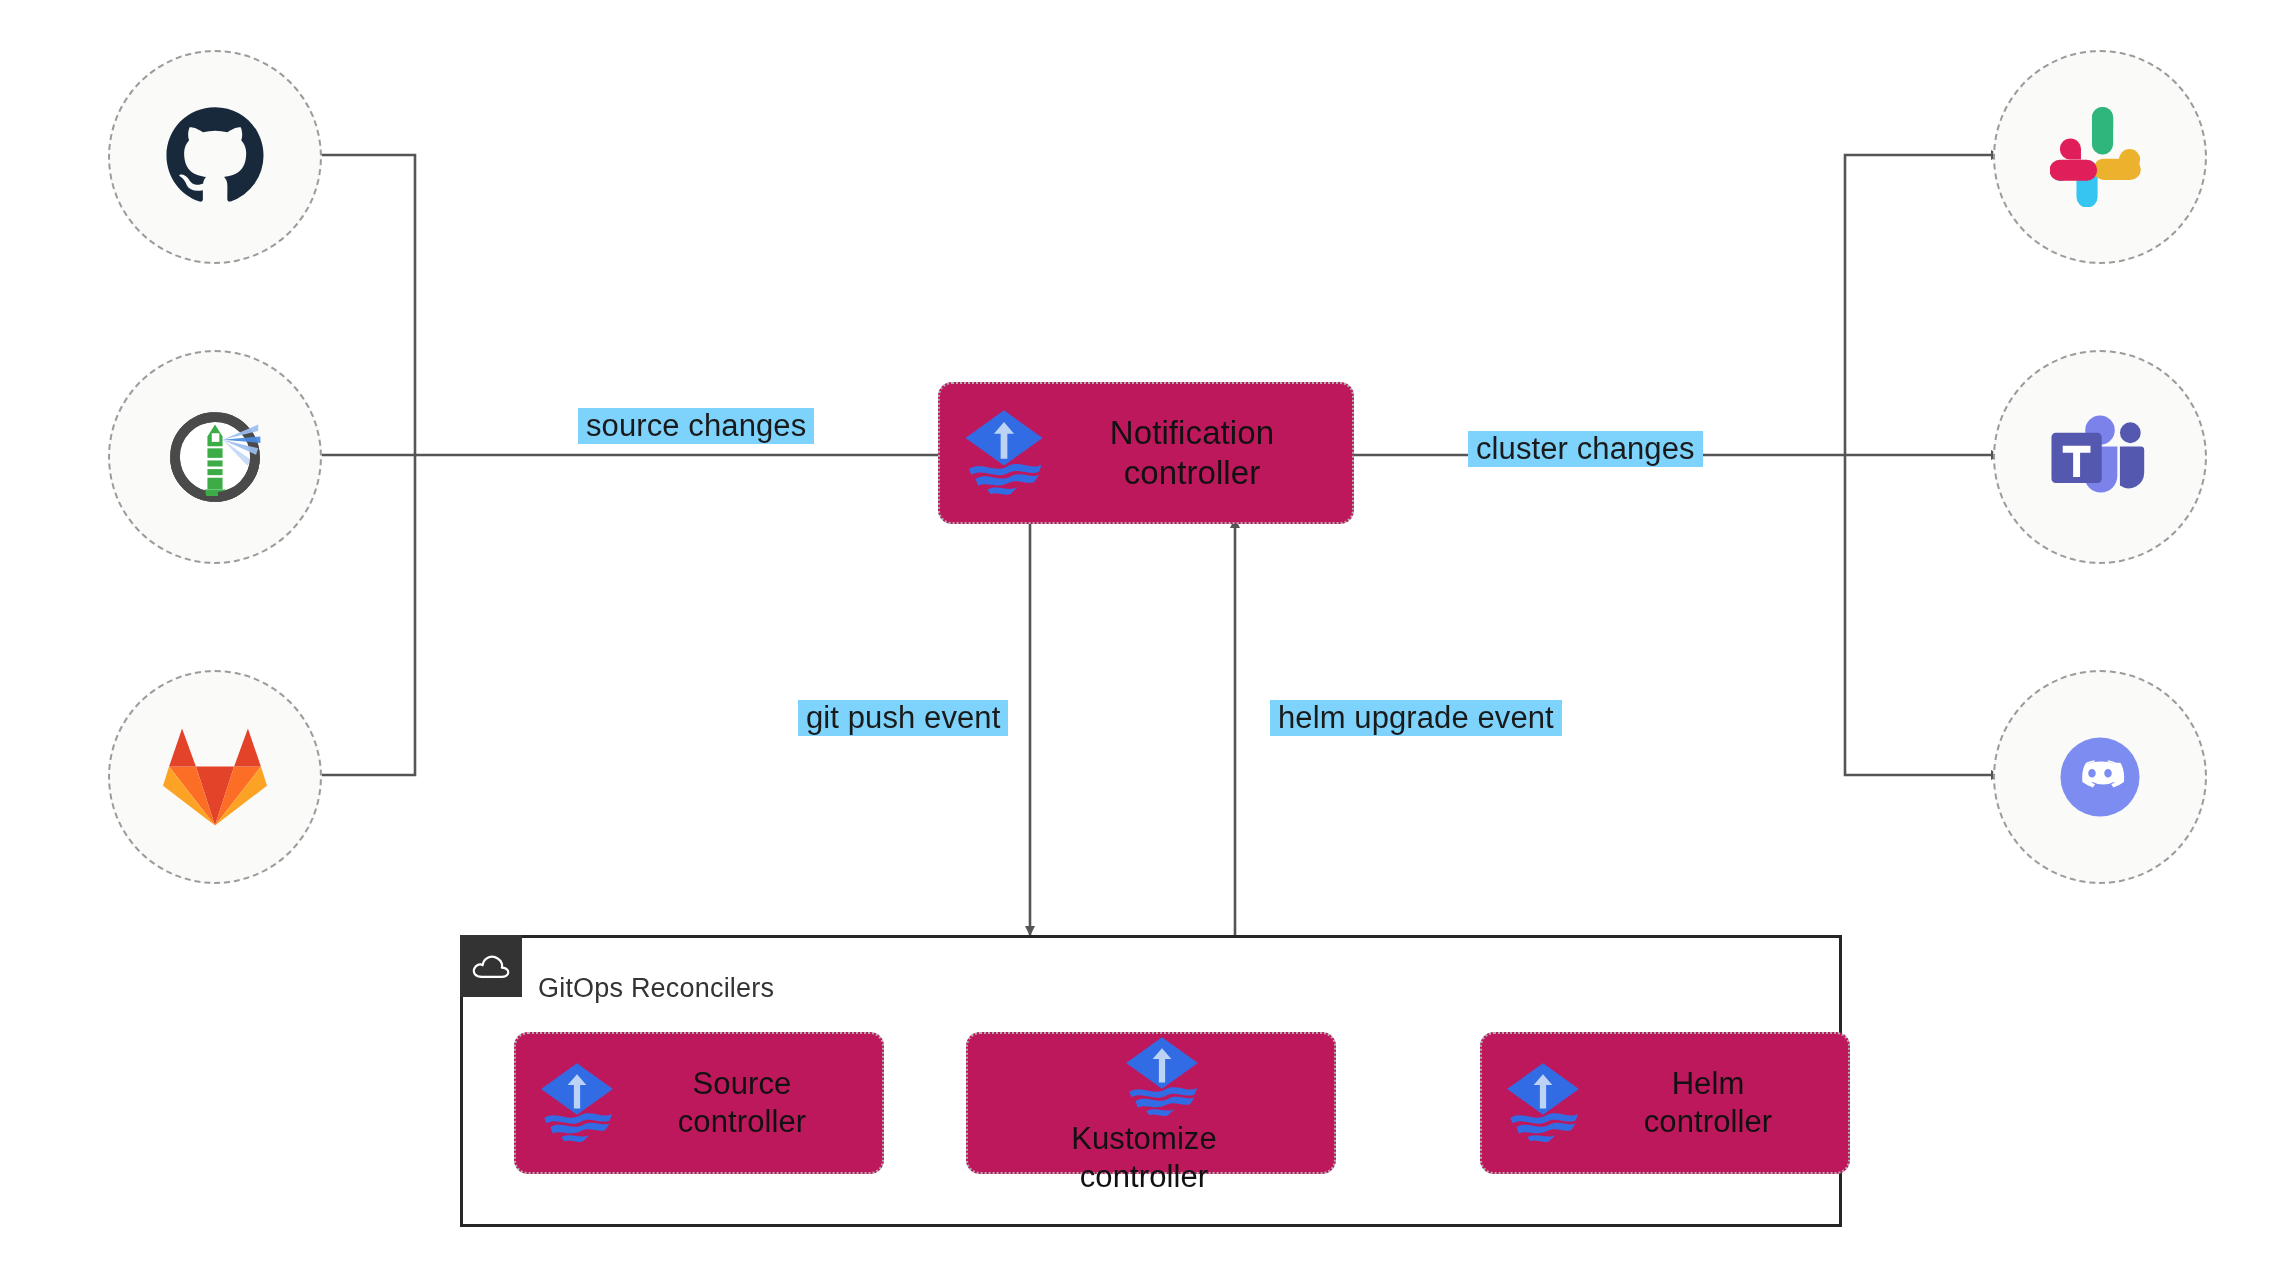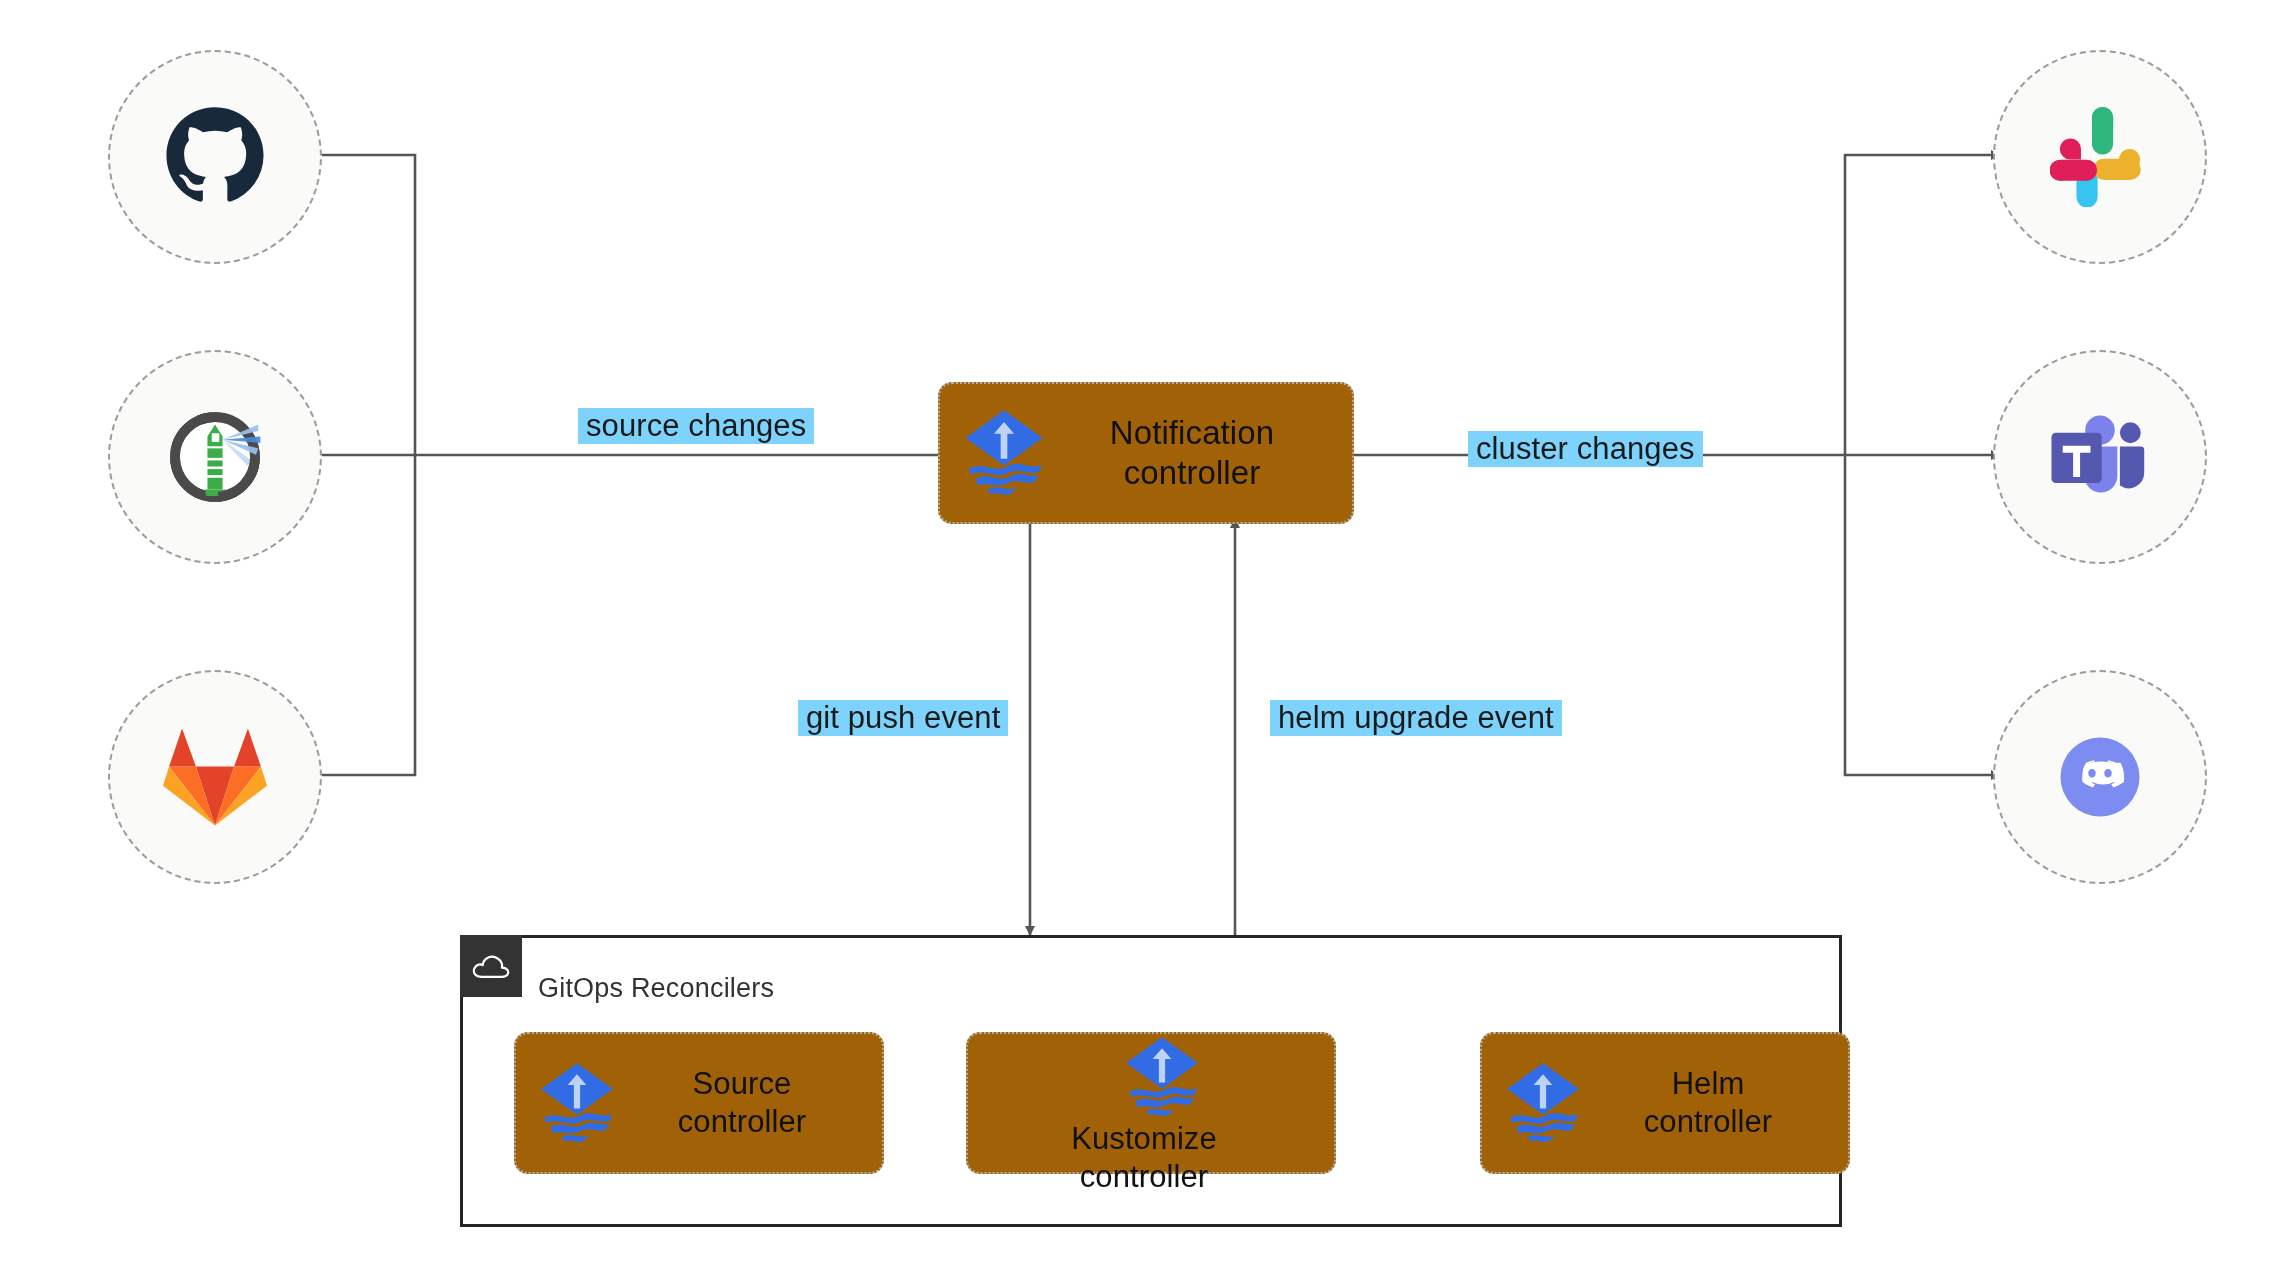--- a/index.html
+++ b/index.html
@@ -13,21 +13,21 @@
 
   
   .node-circle{
     position:absolute;border:2px dashed #9b9b9b;border-radius:50%;
     background:#fafaf8;display:flex;align-items:center;justify-content:center;
   }
   .node-circle .glyph{display:block;}
 
   
   .ctrl-card{
-    position:absolute;background:#a16207;border:2px dotted #b0b0b0;border-radius:14px;
+    position:absolute;background:#be185d;border:2px dotted #b0b0b0;border-radius:14px;
     display:flex;align-items:center;box-sizing:border-box;
   }
   .ctrl-card .flux{flex:0 0 auto;margin-left:22px;}
   .ctrl-card .ctrl-label{
     flex:1 1 auto;text-align:center;line-height:1.22;
     font-size:33px;color:#111;letter-spacing:.1px;padding-right:14px;
   }
   .ctrl-card.small .ctrl-label{font-size:31px;}
 
   

